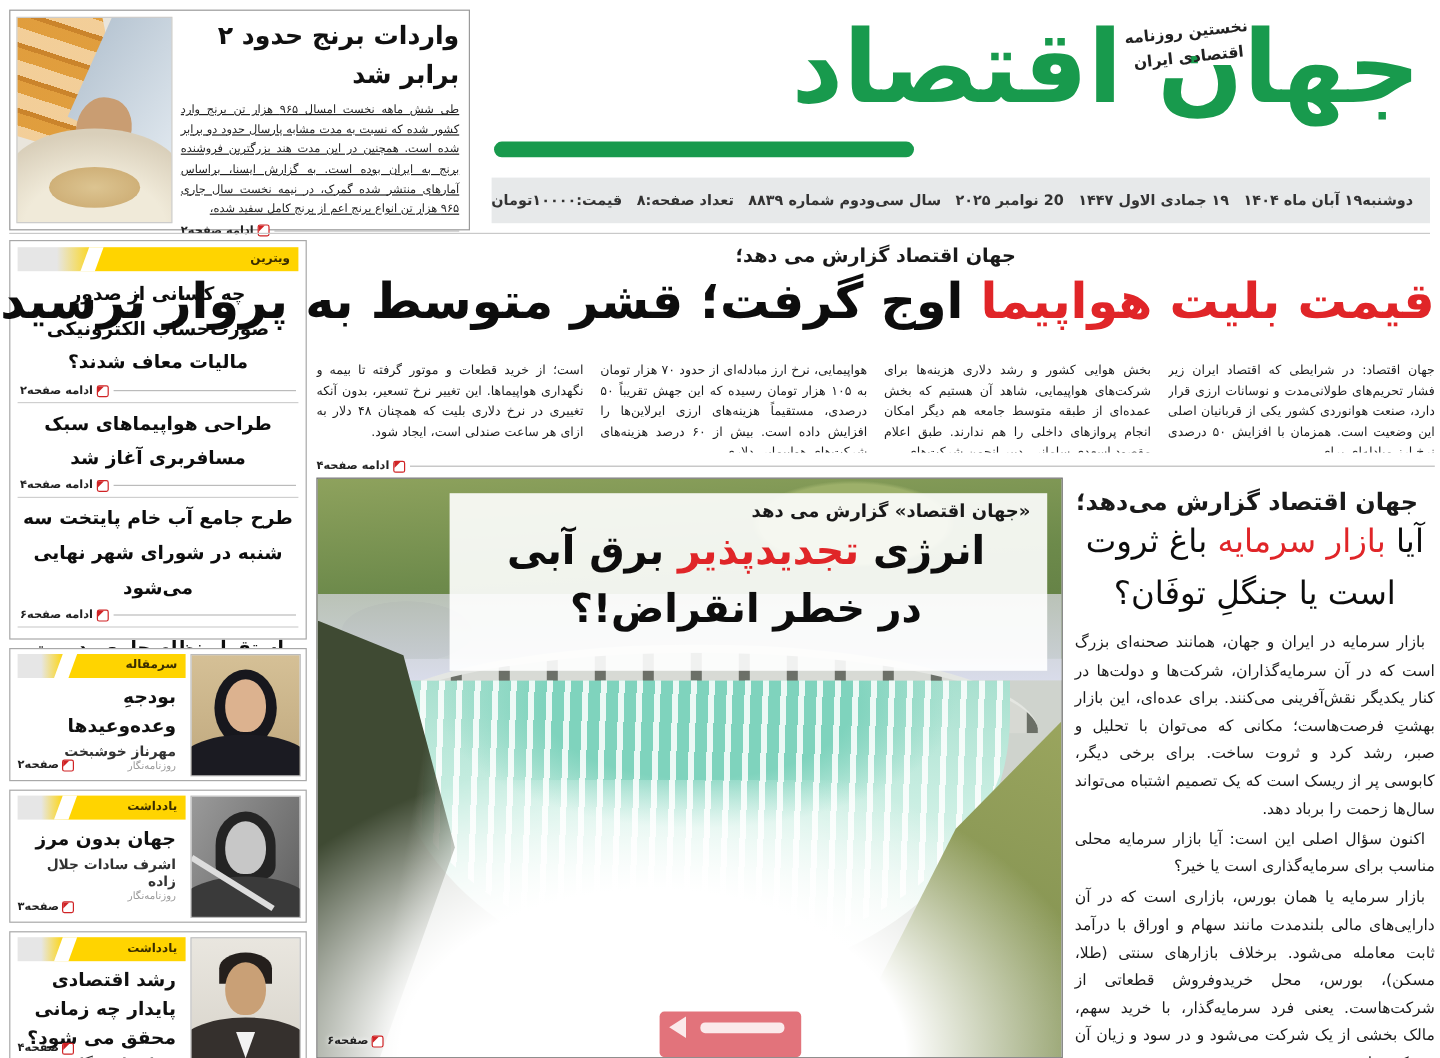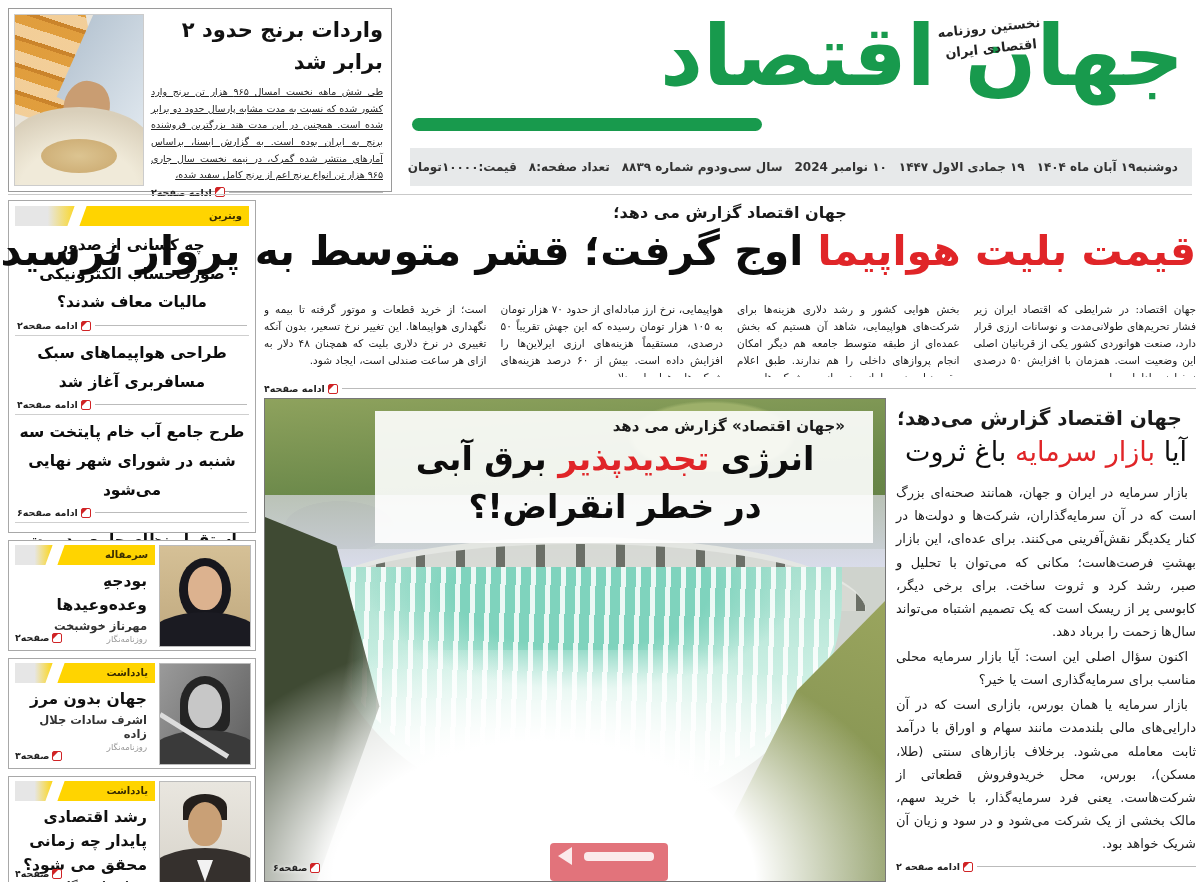--- a/index.html
+++ b/index.html
@@ -89,21 +89,21 @@
   .dm-crest { position:absolute; top:138px; left:5%; right:3%; height:74px; border-radius:50% 50% 0 0/100% 100% 0 0; border-top:7px solid #e6e8e3;
      background:repeating-linear-gradient(90deg,#63675e 0 9px,#d8dad4 9px 40px); opacity:.92; }
   .dm-curtain { position:absolute; top:168px; left:9%; right:7%; height:250px; border-radius:0 0 50% 50%/0 0 88% 88%;
      background:radial-gradient(55% 55% at 50% 8%,#7fd3bd 0 45%,rgba(127,211,189,0) 75%),
                 linear-gradient(#a8e0cf 0%,#c9eee2 40%,#eef8f3 78%,#fff 100%); }
   .dm-streaks { position:absolute; top:168px; left:9%; right:7%; height:230px; border-radius:0 0 50% 50%/0 0 88% 88%;
      background:repeating-linear-gradient(92deg,rgba(255,255,255,.85) 0 5px,rgba(255,255,255,0) 5px 15px); }
   .dm-mist { position:absolute; bottom:0; left:0; right:0; height:48%; background:radial-gradient(62% 110% at 45% 100%,#ffffff 0 55%,rgba(255,255,255,0) 100%); }
   .dm-cliff { position:absolute; left:0; top:118px; bottom:0; width:130px; background:linear-gradient(100deg,#3f4a33 0 55%,rgba(63,74,51,0) 100%); clip-path:polygon(0 0,55% 8%,88% 52%,40% 100%,0 100%); }
   .dm-grass { position:absolute; right:0; bottom:0; width:210px; height:280px; background:linear-gradient(200deg,#9aa55e,#76874a); clip-path:polygon(100% 0,100% 100%,12% 100%,58% 32%); }
-  #dam-overlay { position:absolute; right:12px; top:12px; width:498px; height:132px; background:rgba(255,255,255,.9); padding:6px 28px 0 10px; }
+  #dam-overlay { position:absolute; right:12px; top:12px; width:498px; height:148px; background:rgba(255,255,255,.9); padding:6px 14px 0 10px; }
   #dam-kicker { font-size:15px; font-weight:bold; color:#1a1a1a; text-align:right; }
   .dam-hl { font-size:33px; font-weight:900; color:#0d0d0d; text-align:center; line-height:1.45; white-space:nowrap; }
   #dam-page { position:absolute; left:8px; bottom:6px; display:flex; align-items:center; text-shadow:0 0 4px #fff; }
   #dam-watermark { position:absolute; left:46%; bottom:0; width:118px; height:38px; background:rgba(219,80,90,.8); border-radius:4px; }
   #dam-watermark::before { content:""; position:absolute; right:14px; top:9px; width:70px; height:9px; background:rgba(255,255,255,.85); border-radius:4px; }
   #dam-watermark::after { content:""; position:absolute; left:8px; top:4px; border-style:solid; border-width:9px 14px 9px 0; border-color:transparent rgba(255,255,255,.85) transparent transparent; }
 
   
   #market { left:896px; top:398px; width:300px; height:484px; }
   #market-kicker { font-size:20px; font-weight:bold; color:#1a1a1a; text-align:right; padding-right:14px; margin-top:8px; }
@@ -146,21 +146,21 @@
       <div>نخستین روزنامه</div>
       <div>اقتصادی ایران</div>
     </div>
   </div>
 
   <div id="datebar" class="abs">
     <span class="di">دوشنبه‌۱۹ آبان ماه ۱۴۰۴</span>
     <span class="dbar"></span>
     <span class="di">۱۹ جمادی الاول ۱۴۴۷</span>
     <span class="dbar"></span>
-    <span class="di">۱۰ نوامبر 2024</span>
+    <span class="di">20 نوامبر ۲۰۲۵</span>
     <span class="dbar"></span>
     <span class="di">سال سی‌ودوم شماره ۸۸۳۹</span>
     <span class="dbar"></span>
     <span class="di">تعداد صفحه:۸</span>
     <span class="dbar"></span>
     <span class="di">قیمت:۱۰۰۰۰تومان</span>
     <span class="dbar"></span>
   </div>
   <div id="header-rule" class="abs"></div>
 
@@ -306,20 +306,21 @@
       <span class="ctext">صفحه۶</span>
     </div>
     <div id="dam-watermark"></div>
   </div>
 
   <div id="market" class="abs">
     <div id="market-kicker">جهان اقتصاد گزارش می‌دهد؛</div>
     <div class="mk-hl">
       <span>آیا </span><span class="red">بازار سرمایه</span><span> باغ ثروت</span>
     </div>
+    <div class="mk-hl">است یا جنگلِ توفَان؟</div>
     <div id="market-body">
       <p>بازار سرمایه در ایران و جهان، همانند صحنه‌ای بزرگ است که در آن سرمایه‌گذاران، شرکت‌ها و دولت‌ها در کنار یکدیگر نقش‌آفرینی می‌کنند. برای عده‌ای، این بازار بهشتِ فرصت‌هاست؛ مکانی که می‌توان با تحلیل و صبر، رشد کرد و ثروت ساخت. برای برخی دیگر، کابوسی پر از ریسک است که یک تصمیم اشتباه می‌تواند سال‌ها زحمت را برباد دهد.</p>
       <p>اکنون سؤال اصلی این است: آیا بازار سرمایه محلی مناسب برای سرمایه‌گذاری است یا خیر؟</p>
       <p>بازار سرمایه یا همان بورس، بازاری است که در آن دارایی‌های مالی بلندمدت مانند سهام و اوراق با درآمد ثابت معامله می‌شود. برخلاف بازارهای سنتی (طلا، مسکن)، بورس، محل خریدوفروش قطعاتی از شرکت‌هاست. یعنی فرد سرمایه‌گذار، با خرید سهم، مالک بخشی از یک شرکت می‌شود و در سود و زیان آن شریک خواهد بود.</p>
     </div>
     <div id="market-cont" class="cont">
       <span class="cline"></span>
       <span class="cicon"></span>
       <span class="ctext">ادامه صفحه ۲</span>
     </div>

